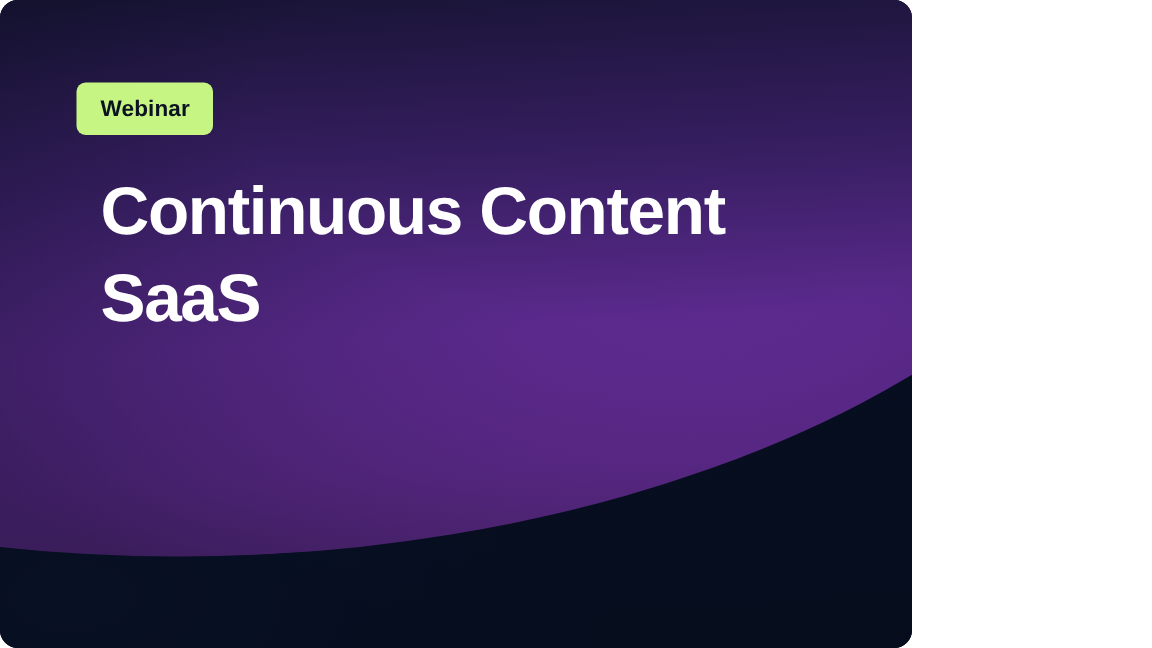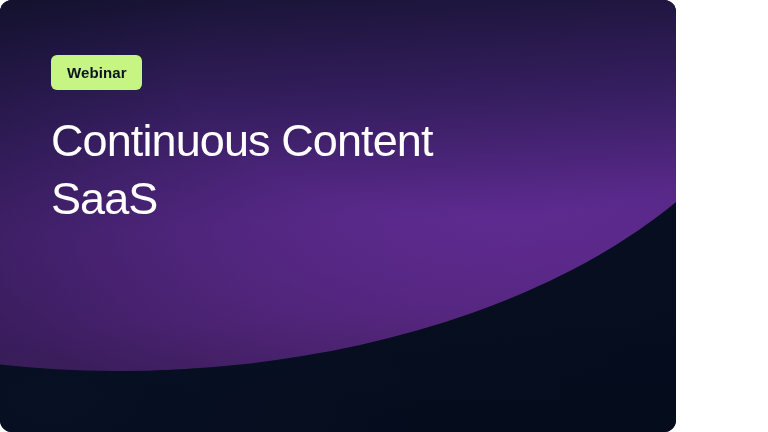--- a/index.html
+++ b/index.html
@@ -10,21 +10,21 @@
   body {
     width: 768px;
     height: 432px;
     overflow: hidden;
     font-family: "Liberation Sans", sans-serif;
   }
 
   
   #promo-card {
     position: relative;
-    width: 676px;
+    width: 608px;
     height: 432px;
     border-radius: 12px;
     overflow: hidden;
     background: #060e20;
     isolation: isolate;
   }
 
   
   .bg-base {
     position: absolute;
@@ -90,25 +90,25 @@
     color: #0b1220;
     font-size: 15px;
     font-weight: bold;
     line-height: 1;
     letter-spacing: 0.1px;
     padding: 10px 15px 10px 16px;
     border-radius: 6px;
   }
 
   .headline {
-    margin: 0;
+    margin: 16px;
     padding: 0;
     color: #ffffff;
     font-size: 45px;
-    font-weight: normal;
+    font-weight: bold;
     line-height: 58px;
     letter-spacing: -0.9px;
     max-width: 600px;
     margin-top: 22px;
     text-rendering: optimizeLegibility;
   }
   .headline .ln { display: block; white-space: nowrap; }
 </style>
 </head>
 <body>

